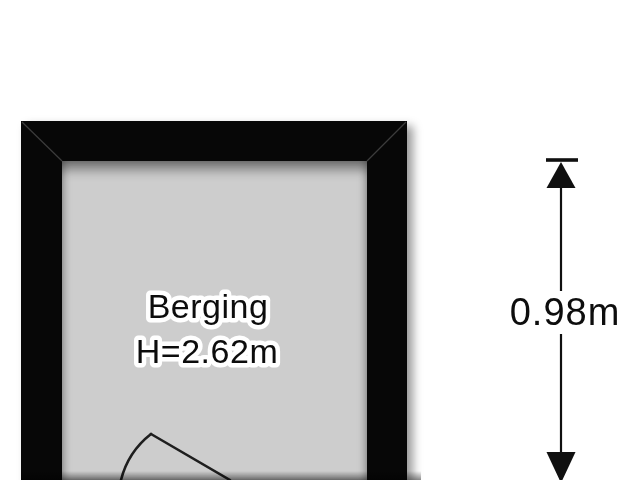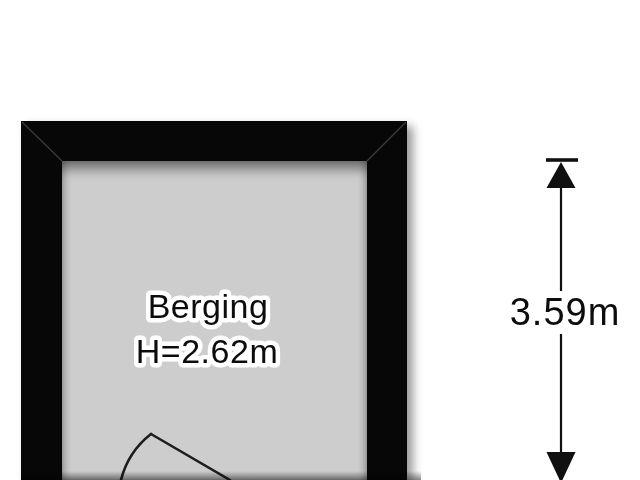--- a/index.html
+++ b/index.html
@@ -133,17 +133,17 @@
       <line class="dim-stroke" x1="561" y1="334" x2="561" y2="453"></line>
       <polygon class="dim-arrow" points="561,483 546.5,452 575.5,452"></polygon>
     </g>
 
     <g>
       <text class="room-label" x="208" y="318">Berging</text>
       <text class="room-label" x="207" y="363">H=2.62m</text>
     </g>
   </svg>
 
-  <div class="dim-value">3.59m</div>
+  <div class="dim-value">0.98m</div>
 
   <div class="bottom-shade"></div>
 
 </div>
 
 </body></html>

